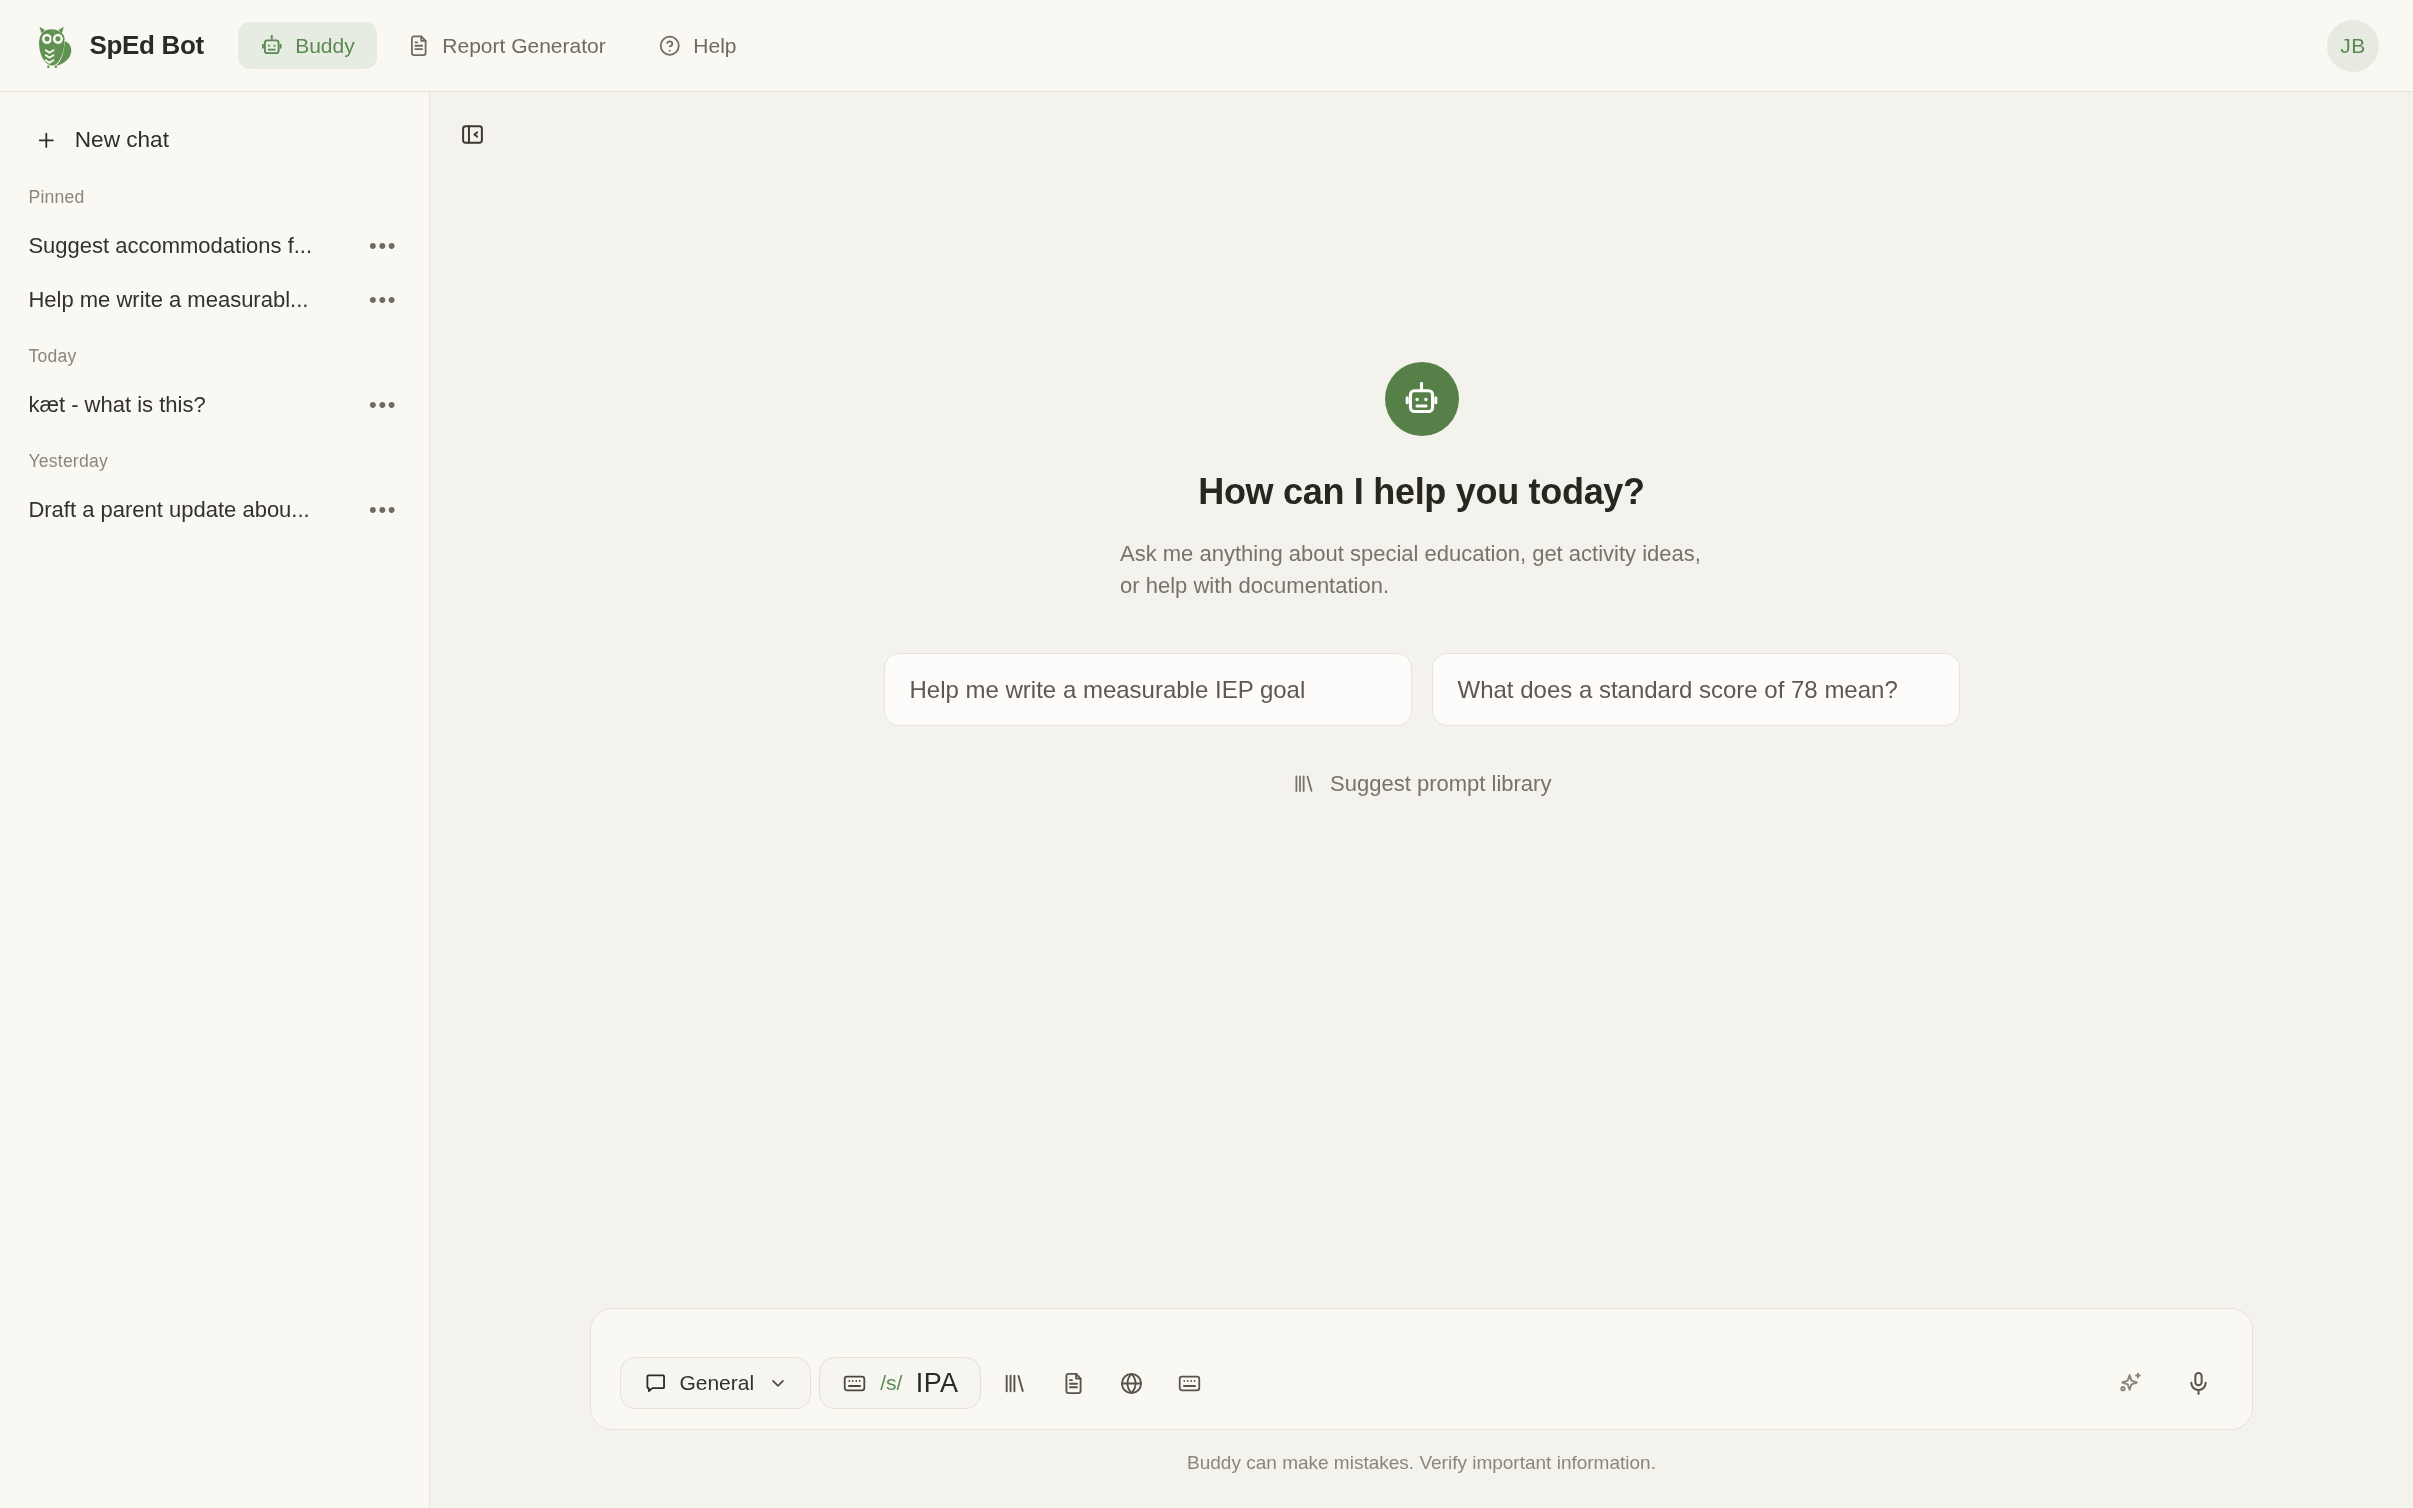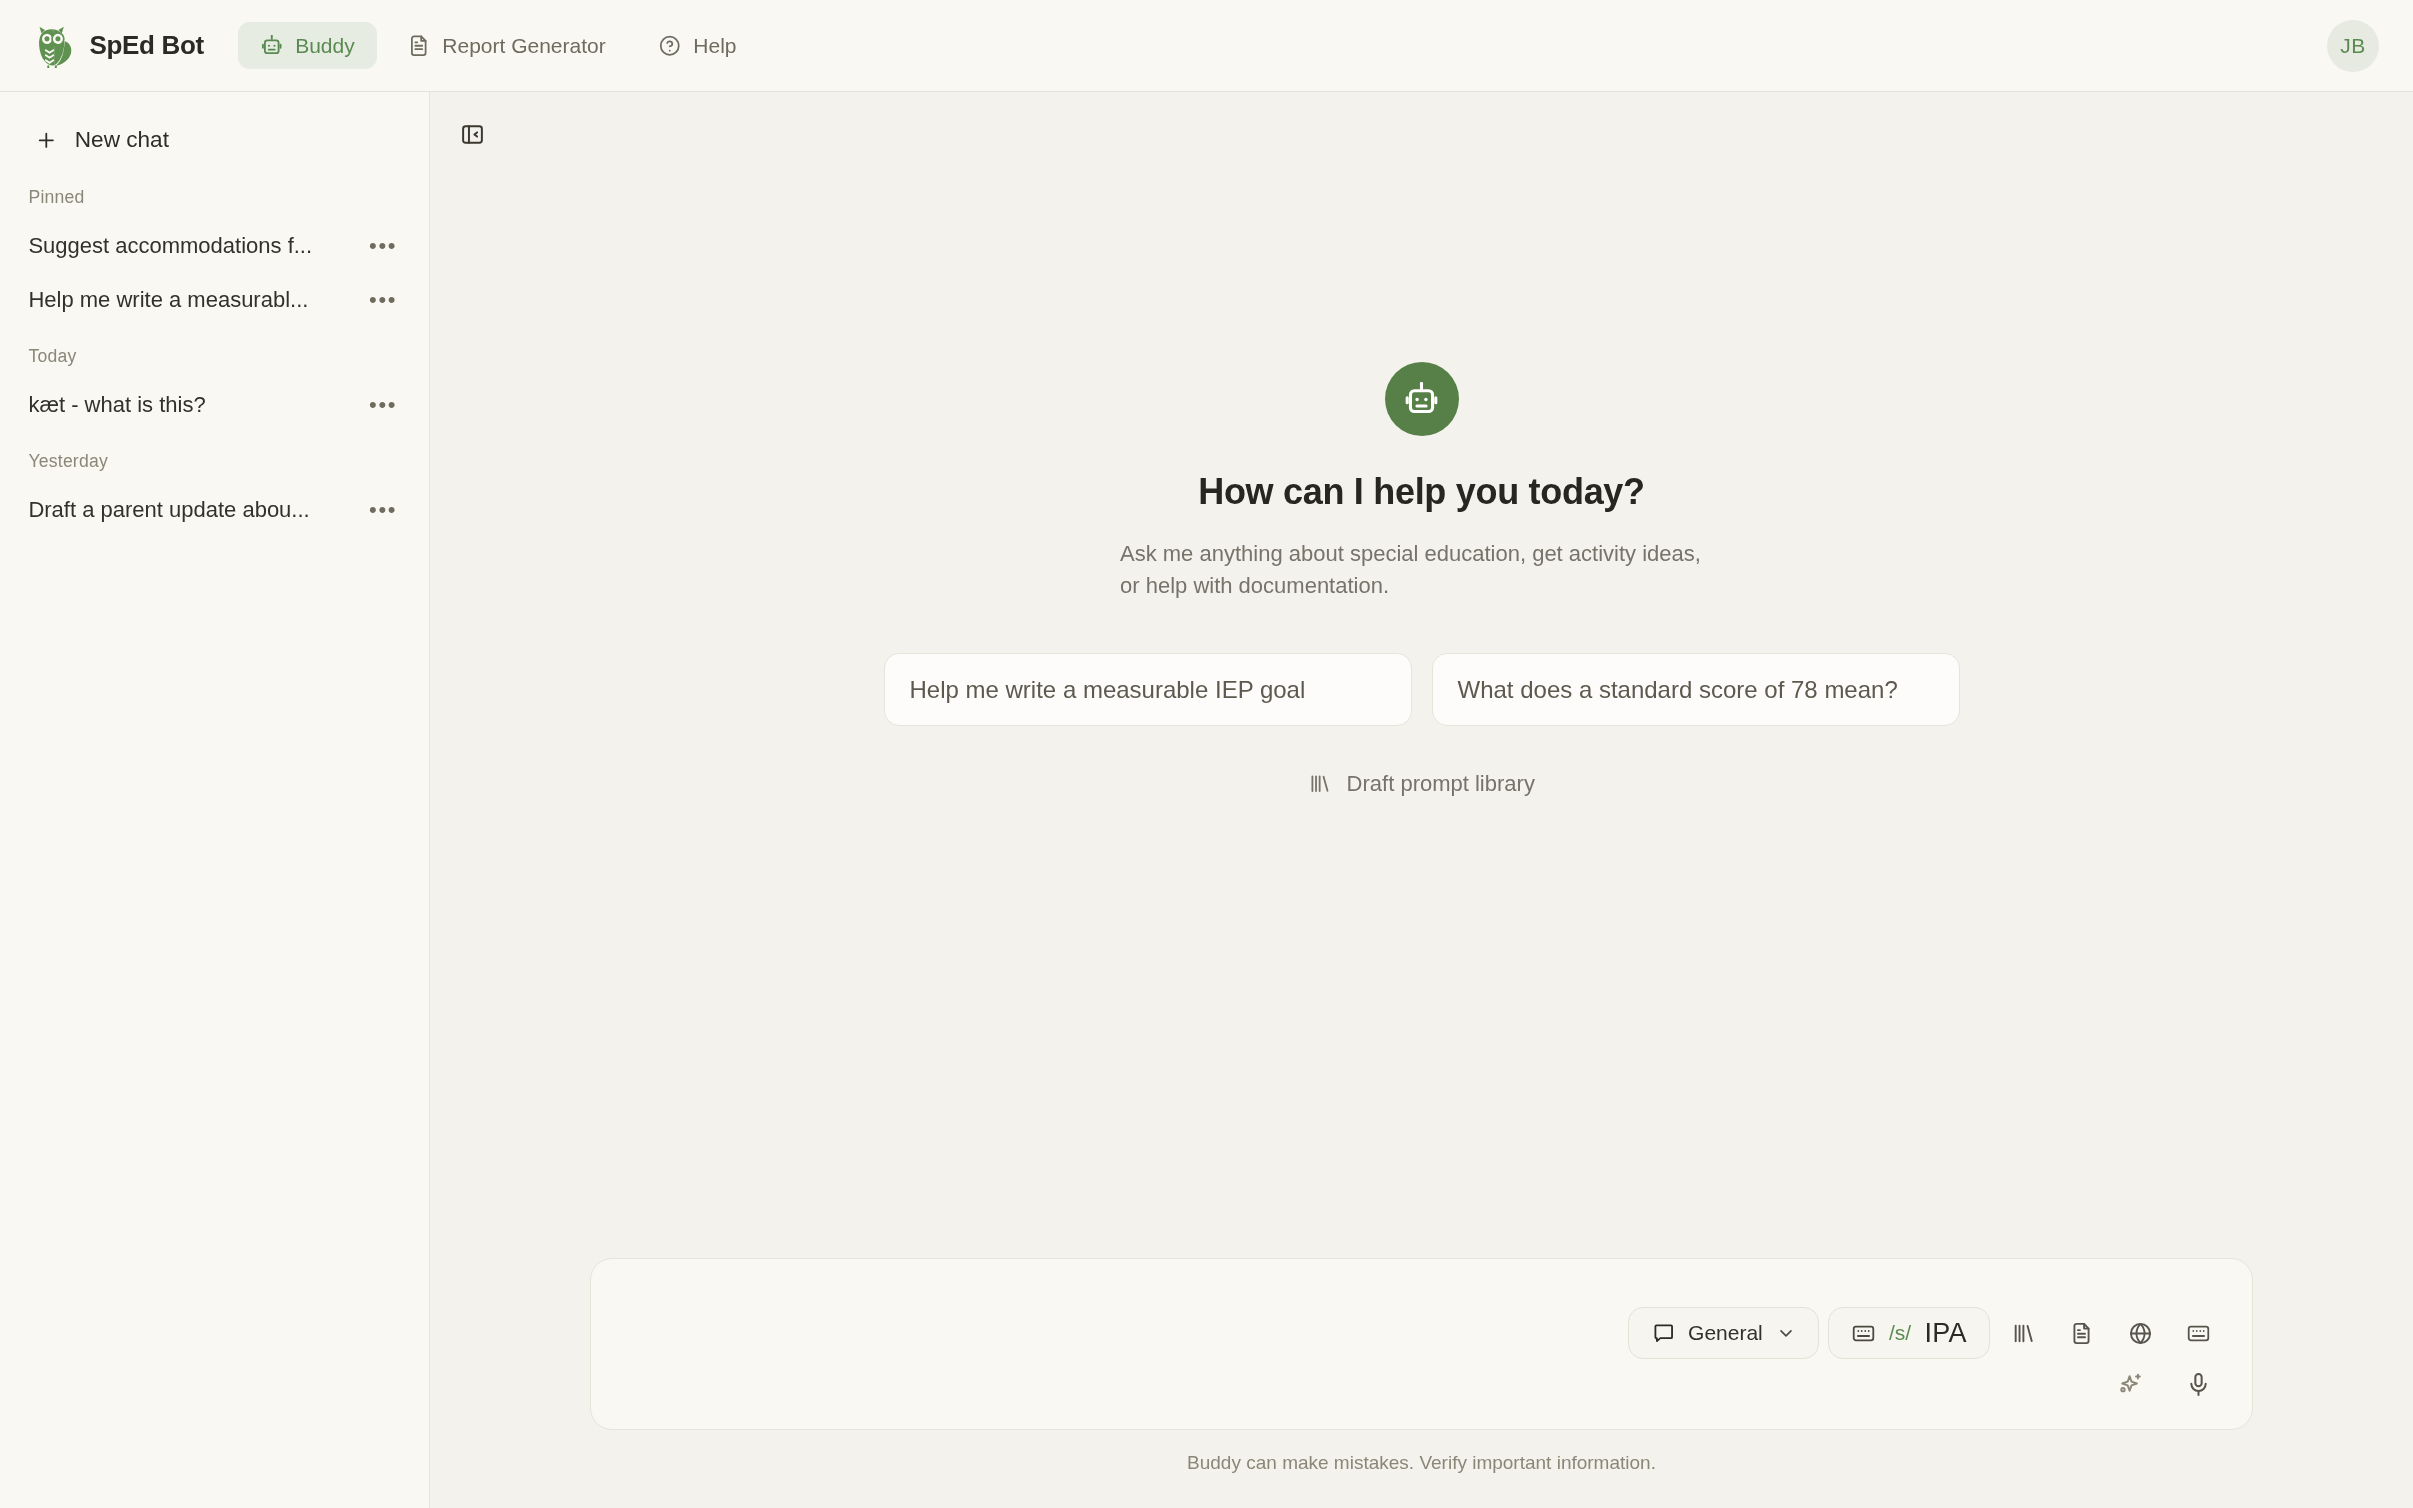--- a/index.html
+++ b/index.html
@@ -159,21 +159,21 @@
     border: 0.8px solid #e7e3d9;
     border-radius: 22px;
     padding: 25px 28.5px 20px 28.5px;
   }
   .composer-input {
     font-size: 22.6px; color: #9a968c;
     padding: 8.4px 5px 0 5px;
     min-height: 70px;
     cursor: text;
   }
-  .composer-bar { display: flex; align-items: flex-end; margin-top: 23.5px; flex-direction: column; }
+  .composer-bar { display: flex; align-items: center; margin-top: 23.5px; }
   .tools-left { display: flex; align-items: center; gap: 8.4px; }
   .pill {
     display: flex; align-items: center; gap: 13.4px;
     height: 52px; padding: 0 22px;
     background: #f7f5f0;
     border: 0.8px solid #e5e1d6;
     border-radius: 15px;
     font-size: 21px; color: #33312b;
     cursor: pointer; white-space: nowrap;
   }
@@ -353,21 +353,21 @@
 
         <div class="browse">
           <span>
             <svg viewBox="0 0 24 24" fill="none" stroke="#77736a" stroke-width="1.85" stroke-linecap="round" stroke-linejoin="round">
               <path d="M4.5 4.5v15"></path>
                 <path d="M8.2 4.5v15"></path>
                 <path d="M11.9 4.5v15"></path>
                 <path d="M15.9 4.8l4 14.4"></path>
             </svg>
           </span>
-          <span>Draft prompt library</span>
+          <span>Suggest prompt library</span>
         </div>
       </div>
 
       <div class="composer-area">
         <div class="composer">
 
           <div class="composer-bar">
             <div class="tools-left">
 
               <div class="pill">

